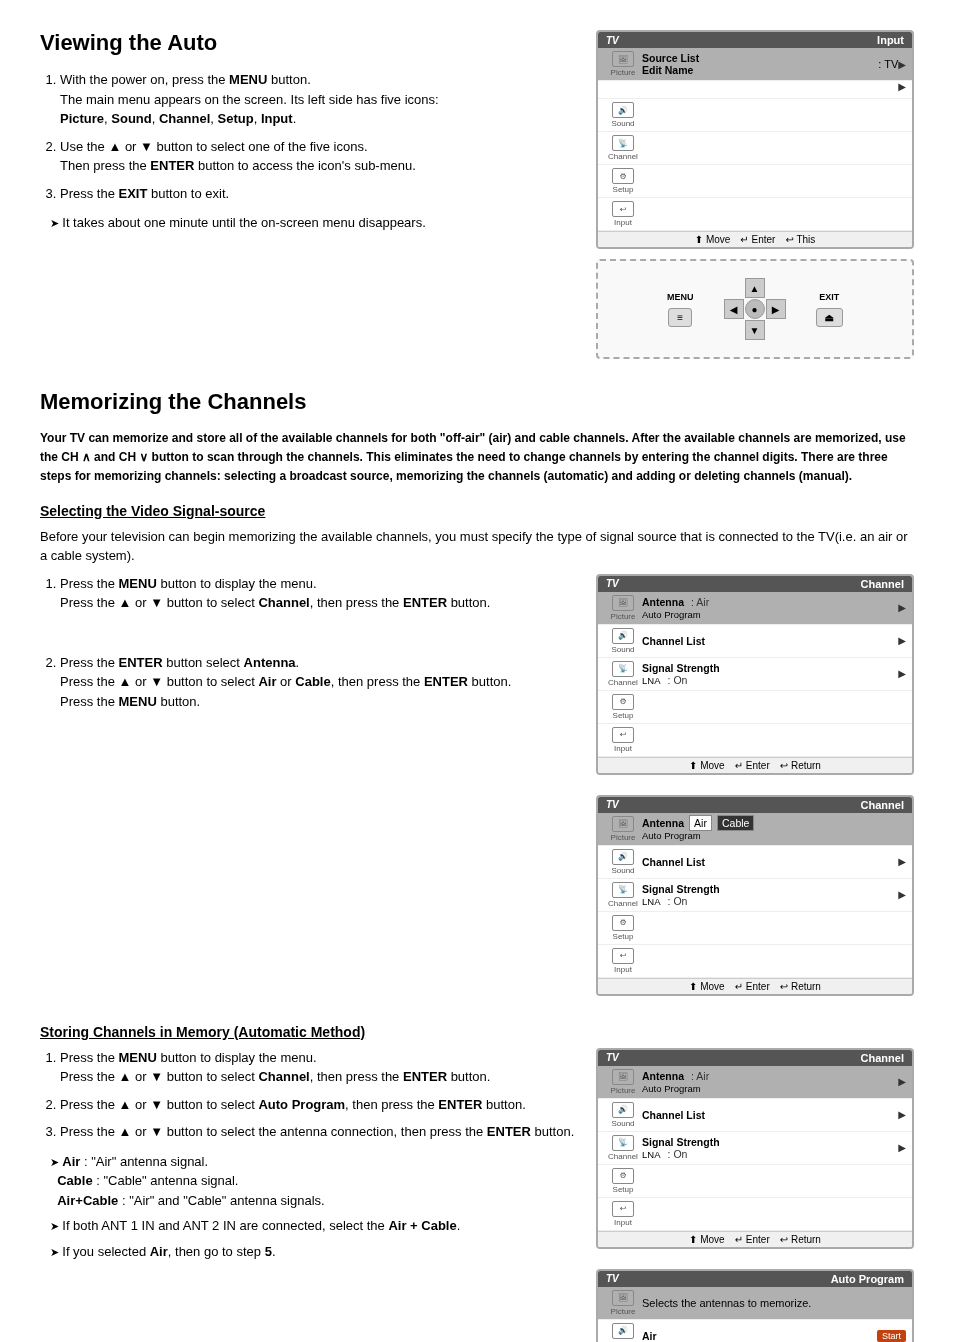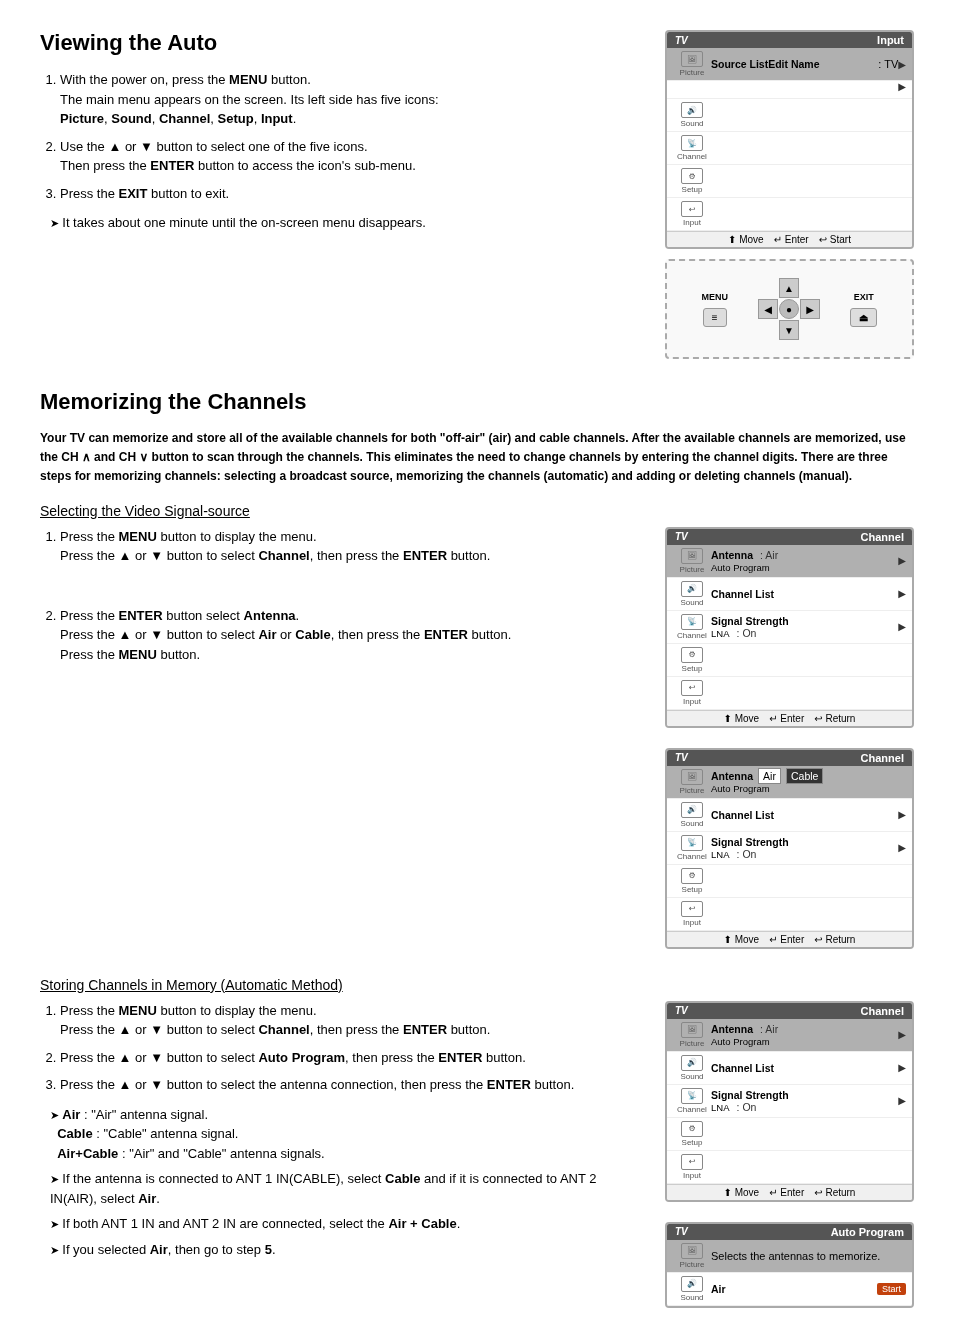--- a/index.html
+++ b/index.html
@@ -18,21 +18,21 @@
       font-size: 22px;
       font-weight: bold;
       margin-bottom: 14px;
       border-bottom: none;
     }
 
     .section { margin-bottom: 30px; }
 
     .two-col { display: flex; gap: 20px; }
     .left-col { flex: 1; }
-    .right-col { width: 249px; flex-shrink: 0; }
+    .right-col { width: 318px; flex-shrink: 0; }
 
     ol { padding-left: 20px; margin-bottom: 10px; }
     ol li { margin-bottom: 8px; line-height: 1.5; }
     ul.arrow-list { list-style: none; padding-left: 10px; }
     ul.arrow-list li { margin-bottom: 6px; line-height: 1.5; }
     ul.arrow-list li::before { content: "➤ "; font-size: 11px; }
 
     .bold { font-weight: bold; }
 
     
@@ -166,40 +166,40 @@
       background: #c2410c;
       color: #fff;
       font-size: 9px;
       padding: 1px 5px;
       border-radius: 2px;
     }
 
     
     .subsection-title {
       font-size: 14px;
-      font-weight: normal;
+      font-weight: bold;
       text-decoration: underline;
       margin-bottom: 8px;
       margin-top: 12px;
     }
 
     .memorizing-intro {
       font-weight: bold;
       font-size: 12px;
       line-height: 1.6;
       margin-bottom: 16px;
     }
 
     p { line-height: 1.5; margin-bottom: 8px; }
 
     .tv-col { display: flex; flex-direction: column; gap: 10px; }
 
     .right-col-top { margin-top: 0; }
 
-    .tv-label-group { display: flex; flex-direction: row; }
+    .tv-label-group { display: flex; flex-direction: column; }
   </style>
 </head>
 <body>
 
 <div class="section">
   <div class="two-col">
     <div class="left-col">
       <h1 class="section-title">Viewing the Auto</h1>
 
       <ol>
@@ -276,21 +276,21 @@
             <div class="tv-row-icon">
               <div class="icon-img">↩</div>
               <span style="font-size:8px">Input</span>
             </div>
             <div class="tv-row-content"></div>
           </div>
         </div>
         <div class="tv-footer">
           <span>⬆ Move</span>
           <span>↵ Enter</span>
-          <span>↩ Start</span>
+          <span>↩ This</span>
         </div>
       </div>
 
       <div class="remote-mockup">
         <div class="remote-body">
           <div class="remote-btn-group">
             <div class="remote-btn-label">MENU</div>
             <div class="remote-btn">≡</div>
           </div>
           <div class="remote-dpad">
@@ -314,20 +314,21 @@
   </div>
 </div>
 
 <div class="section">
   <h1 class="section-title">Memorizing the Channels</h1>
 
   <p class="memorizing-intro">Your TV can memorize and store all of the available channels for both "off-air" (air) and cable channels. After the available channels are memorized, use the CH ∧ and CH ∨ button to scan through the channels. This eliminates the need to change channels by entering the channel digits. There are three steps for memorizing channels: selecting a broadcast source, memorizing the channels (automatic) and adding or deleting channels (manual).</p>
 
   <div>
     <div class="subsection-title">Selecting the Video Signal-source</div>
+    <p>Before your television can begin memorizing the available channels, you must specify the type of signal source that is connected to the TV(i.e. an air or a cable system).</p>
 
     <div class="two-col">
       <div class="left-col">
         <ol>
           <li>
             Press the <span class="bold">MENU</span> button to display the menu.<br>
             Press the ▲ or ▼ button to select <span class="bold">Channel</span>, then press the <span class="bold">ENTER</span> button.
           </li>
         </ol>
         <br><br>
@@ -486,23 +487,20 @@
           <li>
             Press the ▲ or ▼ button to select the antenna connection, then press the <span class="bold">ENTER</span> button.
           </li>
         </ol>
 
         <ul class="arrow-list">
           <li>
             <span class="bold">Air</span> : "Air" antenna signal.<br>
             &nbsp;&nbsp;<span class="bold">Cable</span> : "Cable" antenna signal.<br>
             &nbsp;&nbsp;<span class="bold">Air+Cable</span> : "Air" and "Cable" antenna signals.
-          </li>
-          <li>
-            If the antenna is connected to ANT 1 IN(CABLE), select <span class="bold">Cable</span> and if it is connected to ANT 2 IN(AIR), select <span class="bold">Air</span>.
           </li>
           <li>
             If both ANT 1 IN and ANT 2 IN are connected, select the <span class="bold">Air + Cable</span>.
           </li>
           <li>
             If you selected <span class="bold">Air</span>, then go to step <span class="bold">5</span>.
           </li>
         </ul>
       </div>
 

